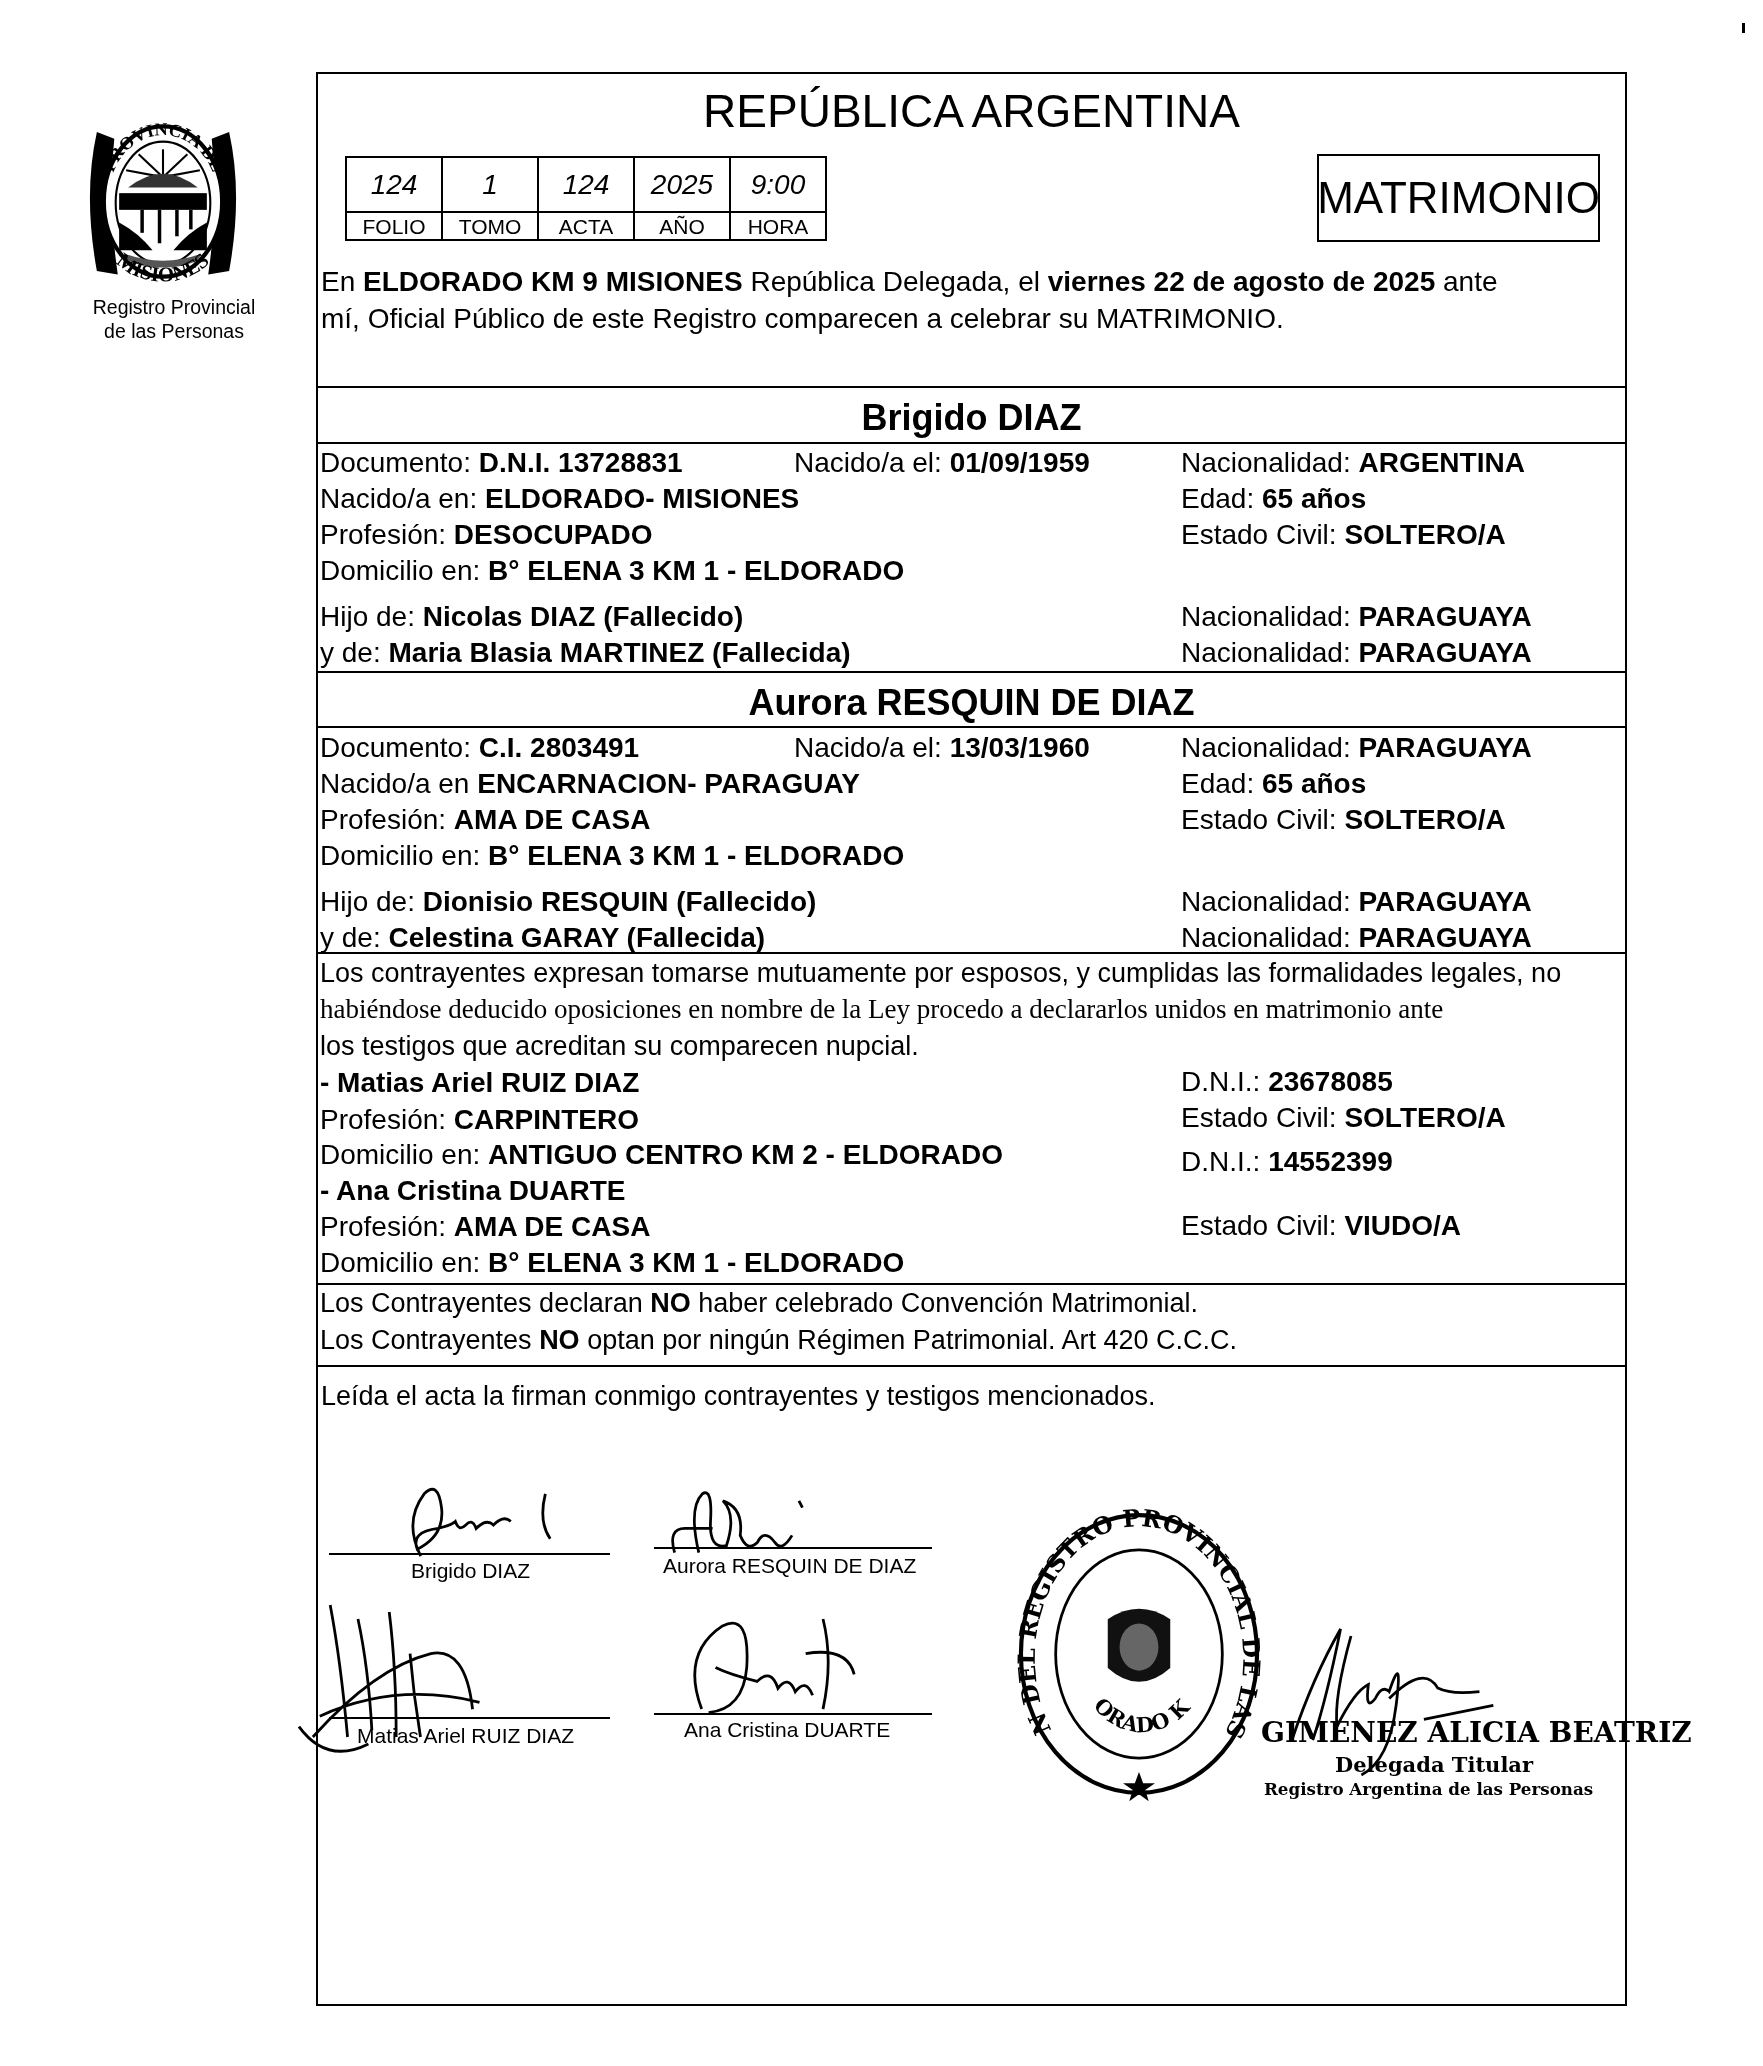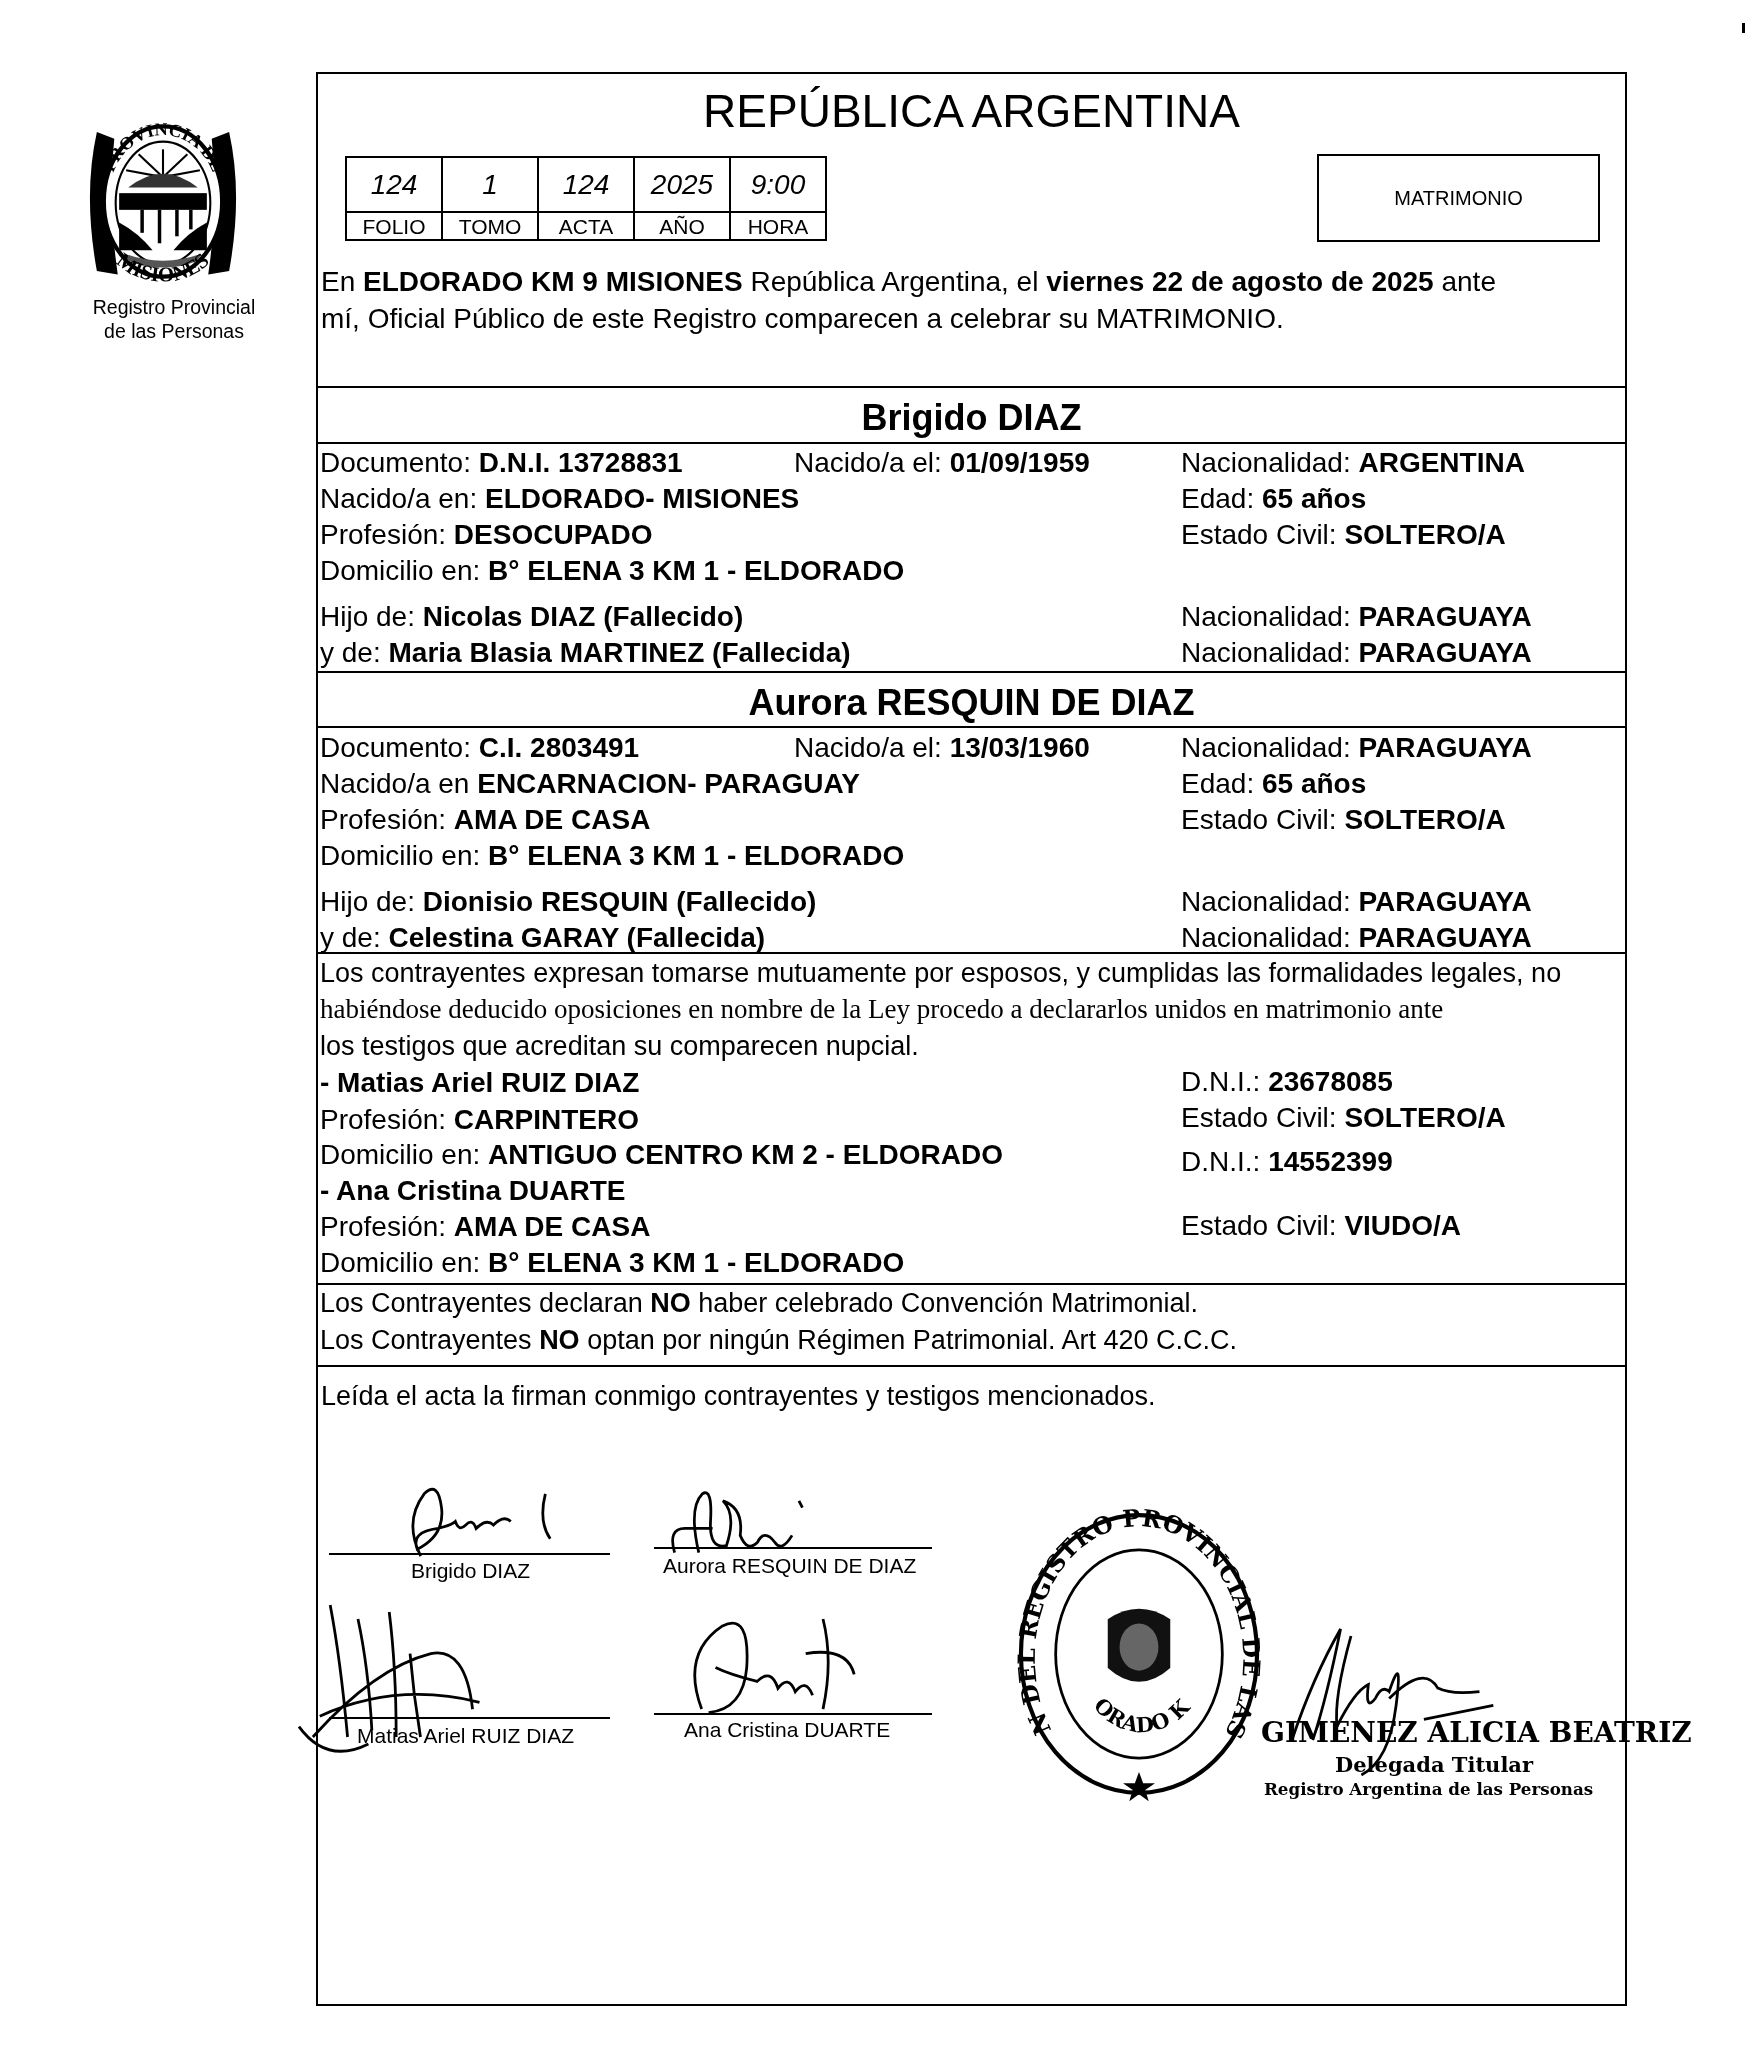--- a/index.html
+++ b/index.html
@@ -8,21 +8,21 @@
   b, .b { font-weight:bold; }
   .box { position:absolute; left:316px; top:72px; width:1311px; height:1934px; border:2.1px solid #000; box-sizing:border-box; }
   .rule { position:absolute; left:316px; width:1311px; height:0; border-top:2.8px solid #000; }
   .rule.thin { border-top-width:2.1px; }
   .txt { position:absolute; font-size:28px; line-height:33px; white-space:nowrap; }
   .title { position:absolute; left:316px; width:1311px; top:85px; text-align:center; font-size:46px; line-height:53px; }
   table.folio { position:absolute; left:345px; top:156px; border-collapse:collapse; }
   table.folio td { border:2.1px solid #000; width:94px; text-align:center; padding:0; }
   table.folio tr.v td { height:53px; font-size:28px;font-style:italic; }
   table.folio tr.l td { height:26.4px; font-size:21px; line-height:25px; }
-  .matbox { position:absolute; left:1317px; top:154px; width:283px; height:88px; border:2.1px solid #000; box-sizing:border-box; display:flex; align-items:center; justify-content:center; font-size:20px; }
+  .matbox { position:absolute; left:1317px; top:154px; width:283px; height:88px; border:2.1px solid #000; box-sizing:border-box; display:flex; align-items:center; justify-content:center; font-size:44px; }
   .section-name { position:absolute; left:316px; width:1311px; text-align:center; font-size:36px; line-height:42px; font-weight:bold; }
   .logo-label { position:absolute; left:42px; width:264px; text-align:center; font-size:19.5px; line-height:23.6px; }
   .sigline { position:absolute; height:0; border-top:2.1px solid #000; }
   .siglabel { position:absolute; font-size:21px; line-height:25px; white-space:nowrap; }
   .stamp-text { position:absolute; font-family:"DejaVu Serif", serif; font-weight:bold; white-space:nowrap; }
   svg { position:absolute; overflow:visible; }
 </style>
 </head>
 <body>
 
@@ -88,21 +88,21 @@
     <td>AÑO</td>
     <td>HORA</td>
   </tr>
 </tbody>
   </table>
 
 <div class="matbox">
     <span>MATRIMONIO</span>
   </div>
 
-<div class="txt" style="left:321px;top:265px;"><span>En </span><b>ELDORADO KM 9 MISIONES</b><span>  República Argentina, el </span><b>viernes 22 de agosto de 2025</b><span> ante</span></div>
+<div class="txt" style="left:321px;top:265px;"><span>En </span><b>ELDORADO KM 9 MISIONES</b><span>  República Delegada, el </span><b>viernes 22 de agosto de 2025</b><span> ante</span></div>
 <div class="txt" style="left:321px;top:302px;">mí, Oficial Público de este Registro comparecen a celebrar su MATRIMONIO.</div>
 
 <div class="rule" style="top:386px;"></div>
 <div class="rule thin" style="top:442px;"></div>
 <div class="rule" style="top:671px;"></div>
 <div class="rule thin" style="top:726px;"></div>
 <div class="rule" style="top:952px;"></div>
 <div class="rule" style="top:1283px;"></div>
 <div class="rule" style="top:1365px;"></div>
 

